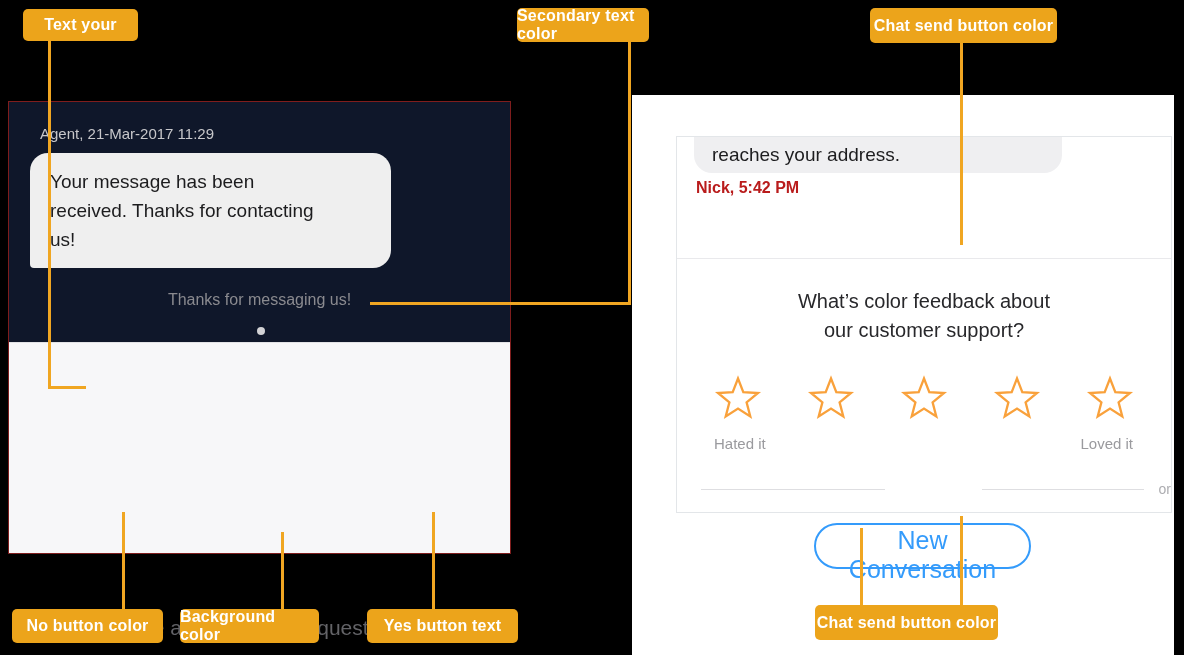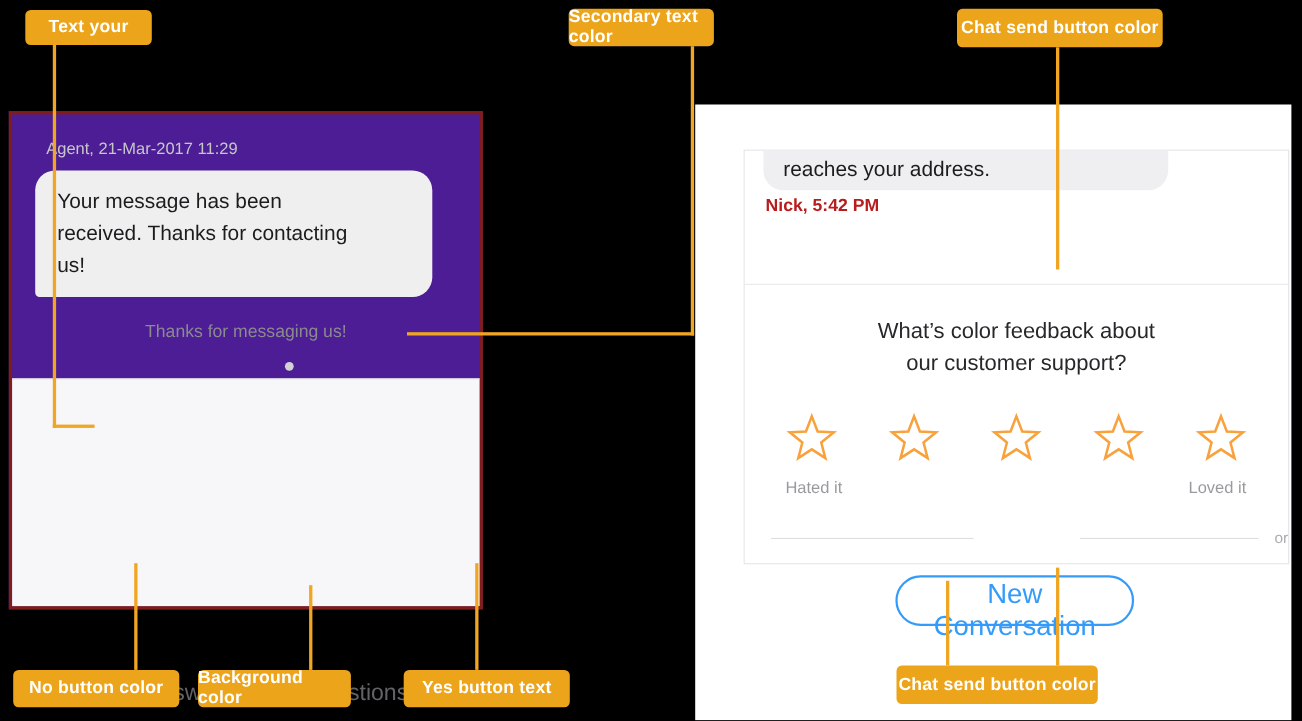--- a/index.html
+++ b/index.html
@@ -6,22 +6,22 @@
   #page{position:relative;width:1184px;height:655px;background:#000;overflow:hidden;
         font-family:"Liberation Sans",sans-serif;}
 
   
   .callout{position:absolute;background:#ECA41B;color:#fff;border-radius:5px;
            display:flex;align-items:center;justify-content:center;
            font-size:16px;font-weight:600;letter-spacing:.2px;z-index:7;}
   .line{position:absolute;background:#F0A622;z-index:6;}
 
   
-  #left-panel{position:absolute;left:8px;top:101px;width:431px;height:453px;
-              background:#4c1d95;border:3px solid #7f1d1d;box-sizing:border-box;z-index:2;}
+  #left-panel{position:absolute;left:8px;top:101px;width:503px;height:453px;
+              background:#0f172a;border:1px solid #7f1d1d;box-sizing:border-box;z-index:2;}
   .lc-meta{position:absolute;left:31px;top:23px;font-size:15px;color:#C7C7CA;}
   .lc-bubble{position:absolute;left:21px;top:51px;width:361px;box-sizing:border-box;
              padding:14px 20px;background:#EFEFEF;border-radius:18px 18px 18px 4px;
              font-size:19px;line-height:29px;color:#1C1C1E;white-space:pre-line;}
   .lc-secondary{position:absolute;left:0;right:0;top:189px;text-align:center;
                 font-size:16px;color:#8A8A8F;}
   .lc-dot{position:absolute;left:248px;top:225px;width:8px;height:8px;border-radius:50%;
           background:#D2D2D5;}
   .lc-bottom{position:absolute;left:0;right:0;top:240px;bottom:0;background:#F7F7F9;
              border-top:1px solid #E3E3E6;}

